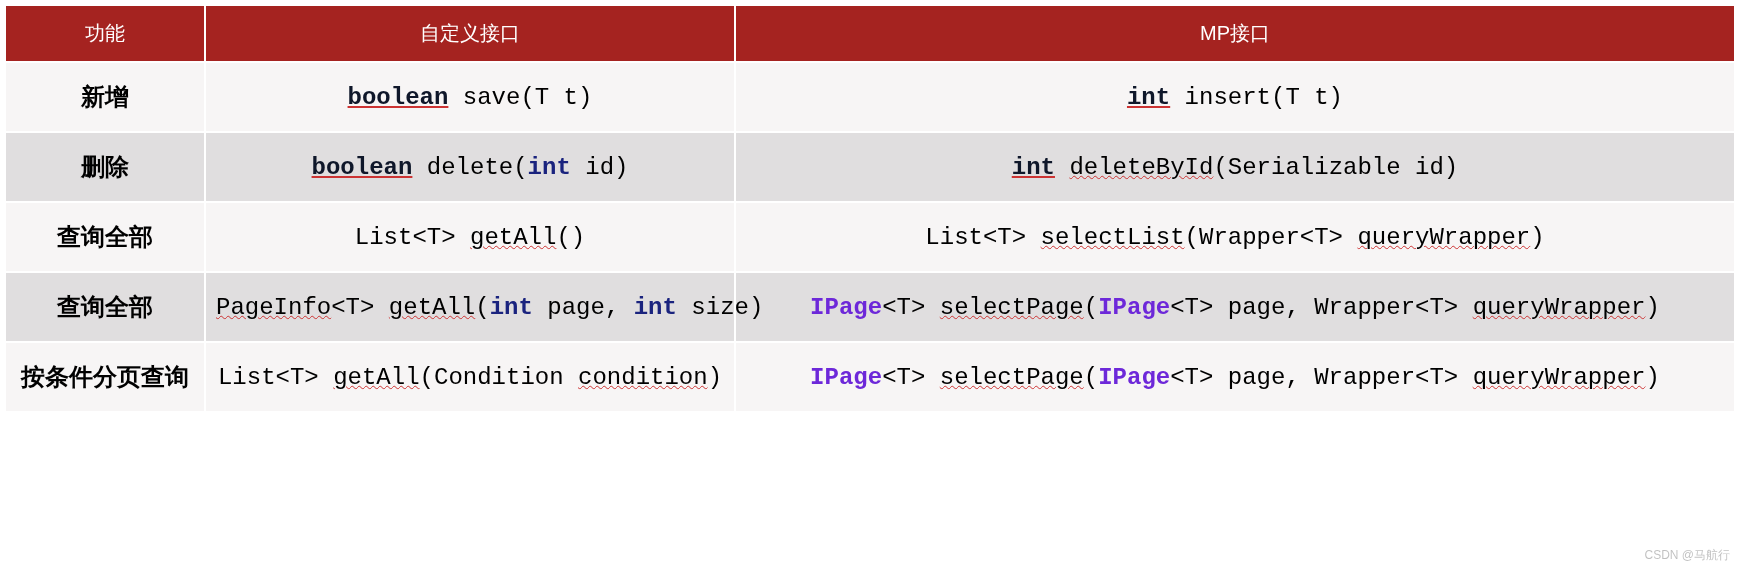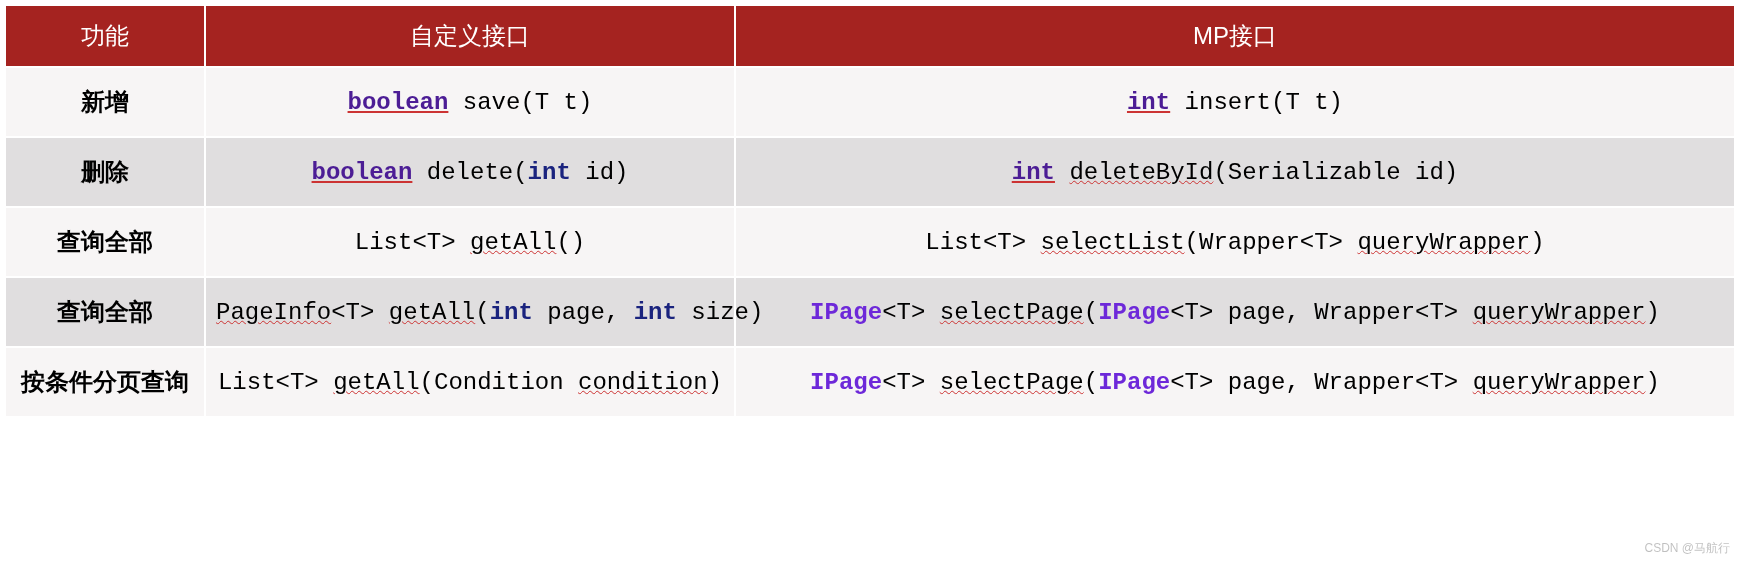--- a/index.html
+++ b/index.html
@@ -17,50 +17,50 @@
     width: 100%;
     table-layout: fixed;
   }
   th {
     background: #a52320;
     color: #fff;
     font-weight: normal;
     padding: 14px 8px;
     border: 2px solid #fff;
     text-align: center;
-    font-size: 24px;
+    font-size: 20px;
   }
   td {
     padding: 18px 10px;
     border: 2px solid #fff;
     text-align: center;
     font-family: Consolas, "Courier New", monospace;
     font-size: 24px;
     white-space: nowrap;
   }
   td.feat {
     font-family: "Microsoft YaHei", "SimSun", sans-serif;
     font-weight: bold;
   }
   tr.odd td  { background: #f7f5f5; }
   tr.even td { background: #e0dedf; }
   col.c1 { width: 200px; }
   col.c2 { width: 530px; }
   col.c3 { width: 1000px; }
 
-  .kw  { color: #4c1d95; font-weight: bold; text-decoration: underline; text-decoration-color: #cc3333; text-decoration-style: solid; }
+  .kw  { color: #0f172a; font-weight: bold; text-decoration: underline; text-decoration-color: #cc3333; text-decoration-style: solid; }
   .kw2 { color: #1a237e; font-weight: bold; }
   .chk { text-decoration: underline; text-decoration-style: wavy; text-decoration-color: #cc3333; text-decoration-thickness: 1px; }
   .err { color: #6d28d9; font-weight: bold; }
   .bold { font-weight: bold; }
 
   .watermark {
     position: fixed;
     right: 8px;
-    bottom: 7px;
+    bottom: 0;
     font-size: 12px;
     color: rgba(0,0,0,0.25);
     font-family: sans-serif;
   }
 </style>
 </head>
 <body>
 
 <table>
   <colgroup>

